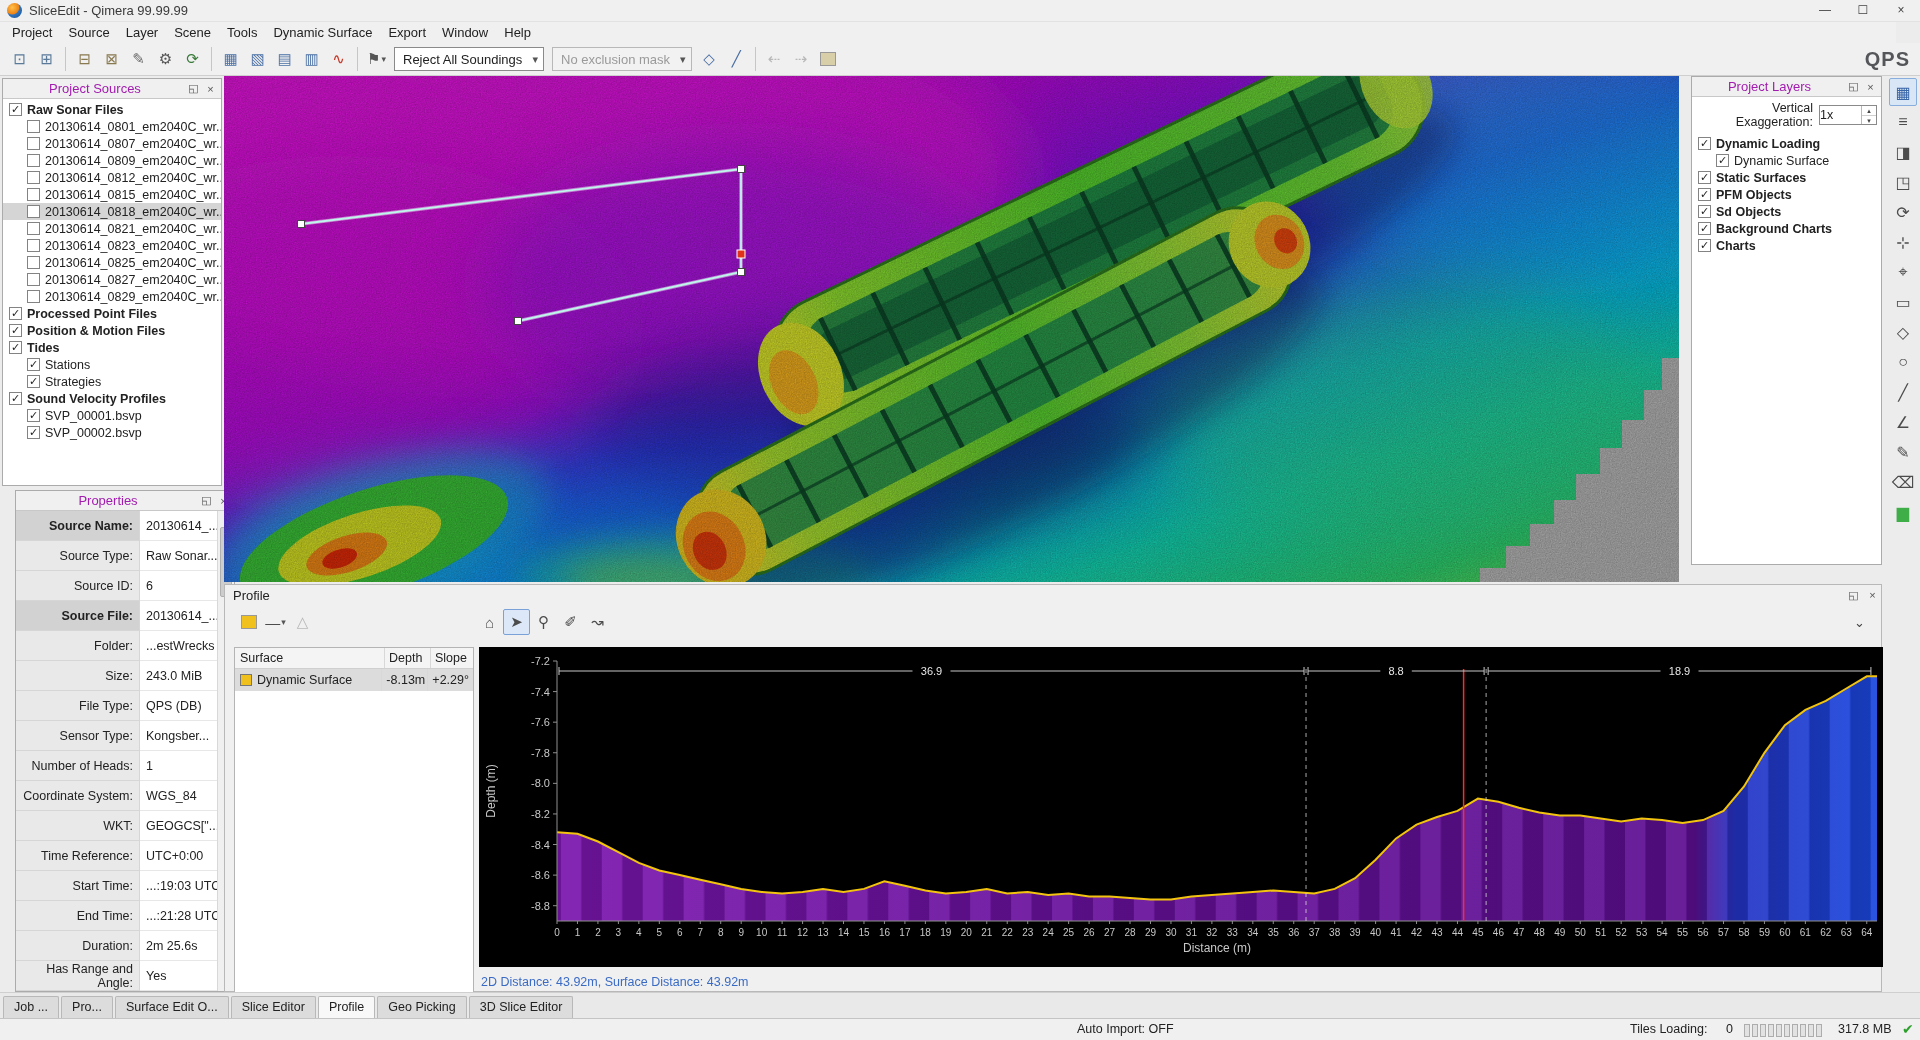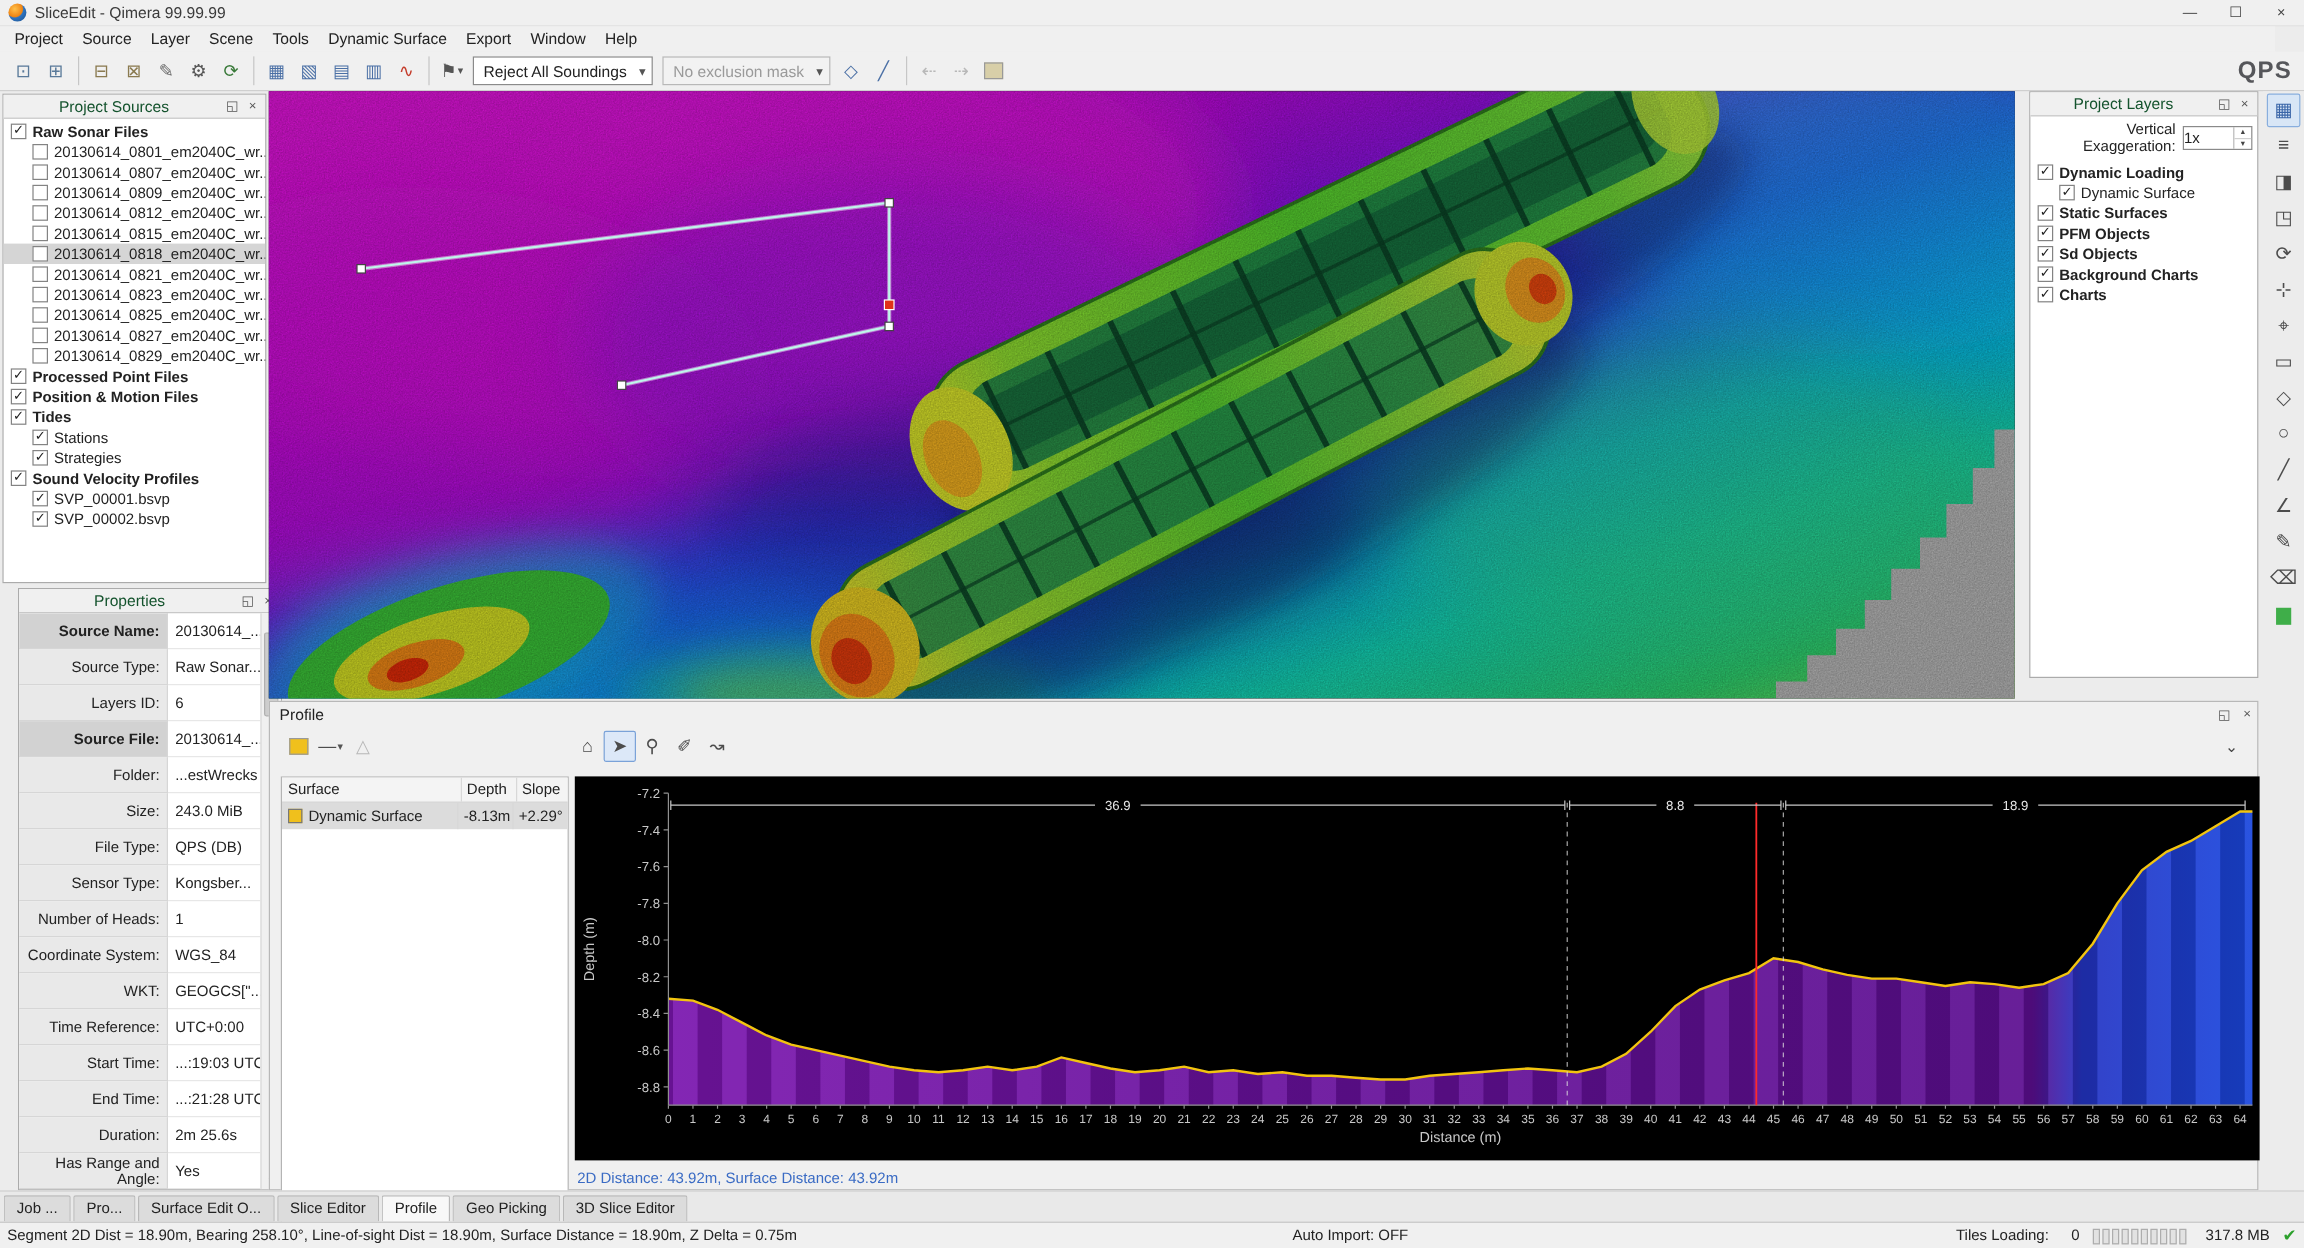--- a/index.html
+++ b/index.html
@@ -28,21 +28,21 @@
 .tsep{width:1px;height:24px;background:#c6c6c6;margin:0 5px;flex:none}
 .tgroup{display:flex;align-items:center}
 .combo{height:24px;border:1px solid #8a8a8a;background:#fff;display:flex;align-items:center;padding:0 5px 0 8px;margin:0 4px;font-size:13px;min-width:150px}
 .combo .arrowbox{margin-left:auto;padding-left:10px;color:#555;font-size:11px}
 .combo.disabled{background:#f2f2f2;color:#9a9a9a;border-color:#b8b8b8;min-width:118px}
 #qps-logo{position:absolute;right:10px;top:48px;font-size:20px;font-weight:bold;color:#55565a;letter-spacing:1px}
 
 
 .panel{position:absolute;background:#fff;border:1px solid #ababab}
 .panel-header{height:20px;background:#f0f0f0;border-bottom:1px solid #c8c8c8;display:flex;align-items:center;padding:0 2px}
-.panel-title{flex:1;text-align:center;font-size:13px;color:#14532d}
+.panel-title{flex:1;text-align:center;font-size:13px;color:#a21caf}
 .phbtn{width:17px;text-align:center;font-size:11px;color:#555}
 
 
 .tree{padding-top:2px}
 .trow{height:17px;display:flex;align-items:center;white-space:nowrap;font-size:12.5px;overflow:hidden}
 .trow.sel{background:#d5d5d5}
 .cb{width:13px;height:13px;border:1px solid #838383;background:#fff;margin-right:5px;flex:none;font-size:11px;line-height:11px;text-align:center;color:#222}
 .b{font-weight:bold}
 
 
@@ -274,21 +274,21 @@
     <div class="props" id="props-rows">
         <div class="prow">
           <div class="plabel hl">Source Name:</div>
           <div class="pvalue">20130614_...</div>
         </div>
         <div class="prow">
           <div class="plabel">Source Type:</div>
           <div class="pvalue">Raw Sonar...</div>
         </div>
         <div class="prow">
-          <div class="plabel">Layers ID:</div>
+          <div class="plabel">Source ID:</div>
           <div class="pvalue">6</div>
         </div>
         <div class="prow">
           <div class="plabel hl">Source File:</div>
           <div class="pvalue">20130614_...</div>
         </div>
         <div class="prow">
           <div class="plabel">Folder:</div>
           <div class="pvalue">...estWrecks</div>
         </div>
@@ -746,21 +746,20 @@
       <div class="tab">Job ...</div>
       <div class="tab">Pro...</div>
       <div class="tab">Surface Edit O...</div>
       <div class="tab">Slice Editor</div>
       <div class="tab active">Profile</div>
       <div class="tab">Geo Picking</div>
       <div class="tab">3D Slice Editor</div>
     </div>
 
   <div id="statusbar">
-    <span class="sb-item" id="sb-left">Segment 2D Dist = 18.90m, Bearing 258.10°, Line-of-sight Dist = 18.90m, Surface Distance = 18.90m, Z Delta = 0.75m</span>
     <span class="sb-item" id="sb-auto">Auto Import: OFF</span>
     <span class="sb-item" id="sb-tiles-label">Tiles Loading:</span>
     <span class="sb-item" id="sb-tiles-value">0</span>
     <span class="sb-item" id="sb-segs">
         <span class="seg"></span>
         <span class="seg"></span>
         <span class="seg"></span>
         <span class="seg"></span>
         <span class="seg"></span>
         <span class="seg"></span>

